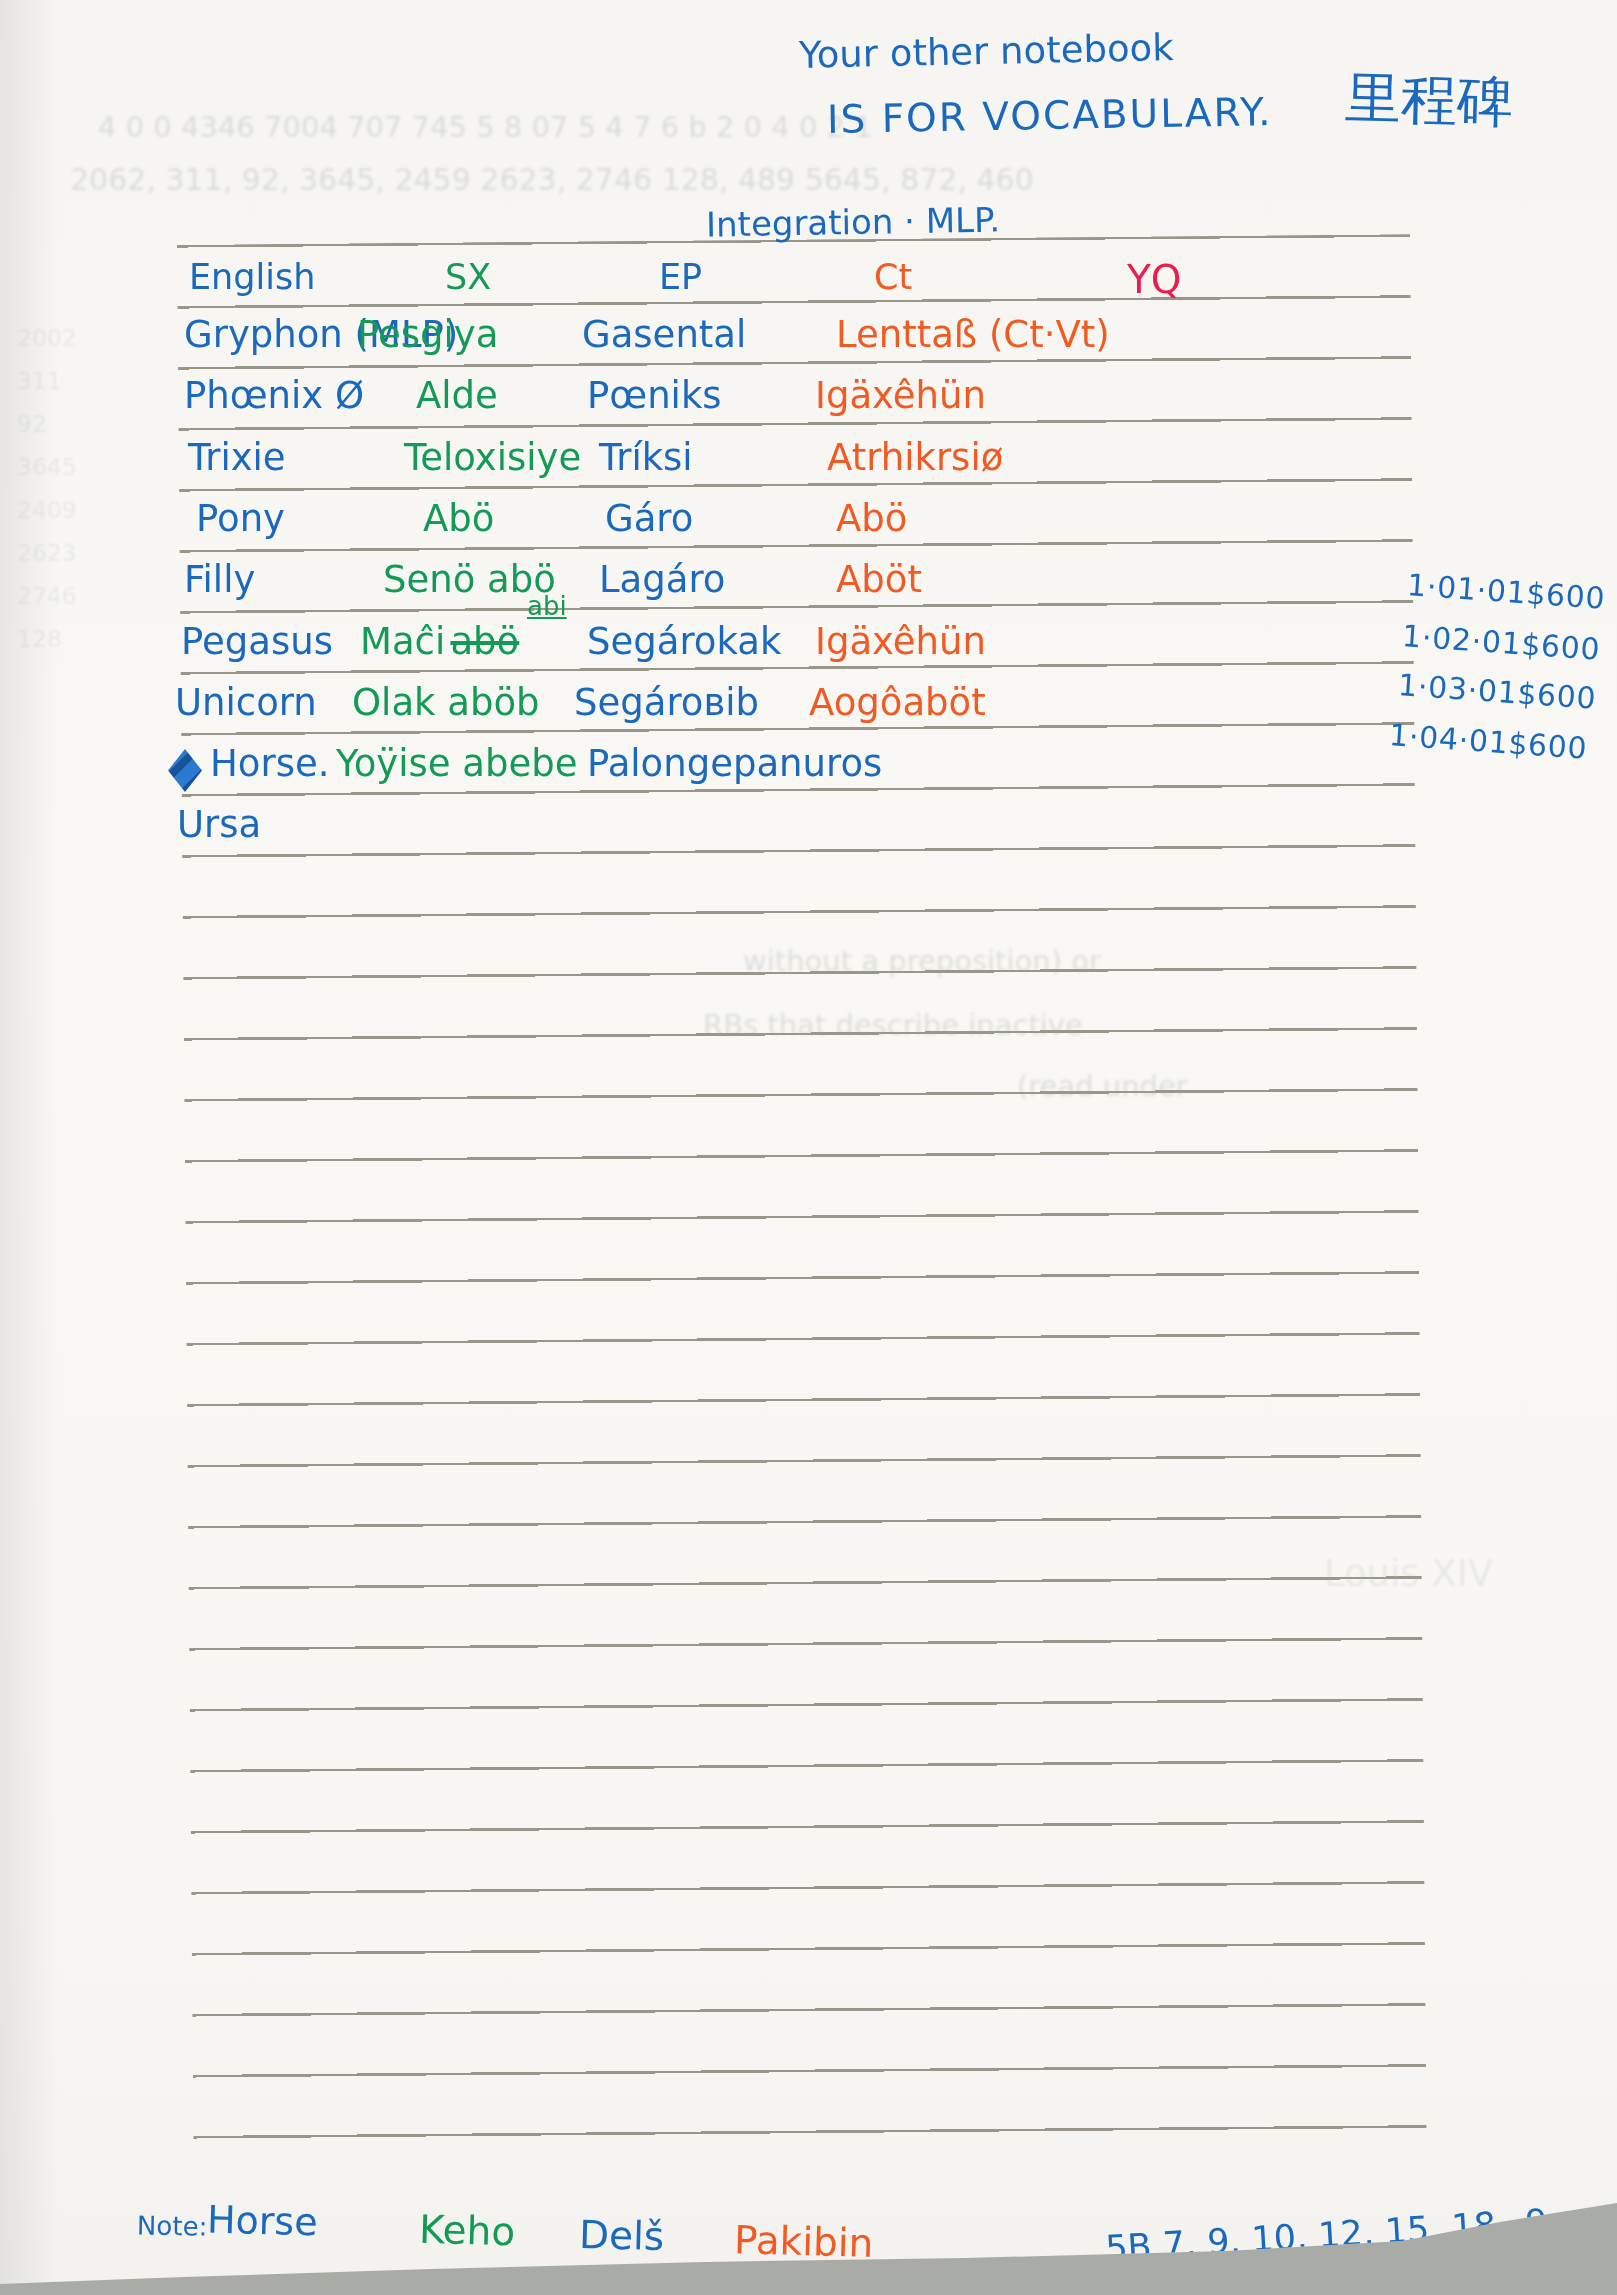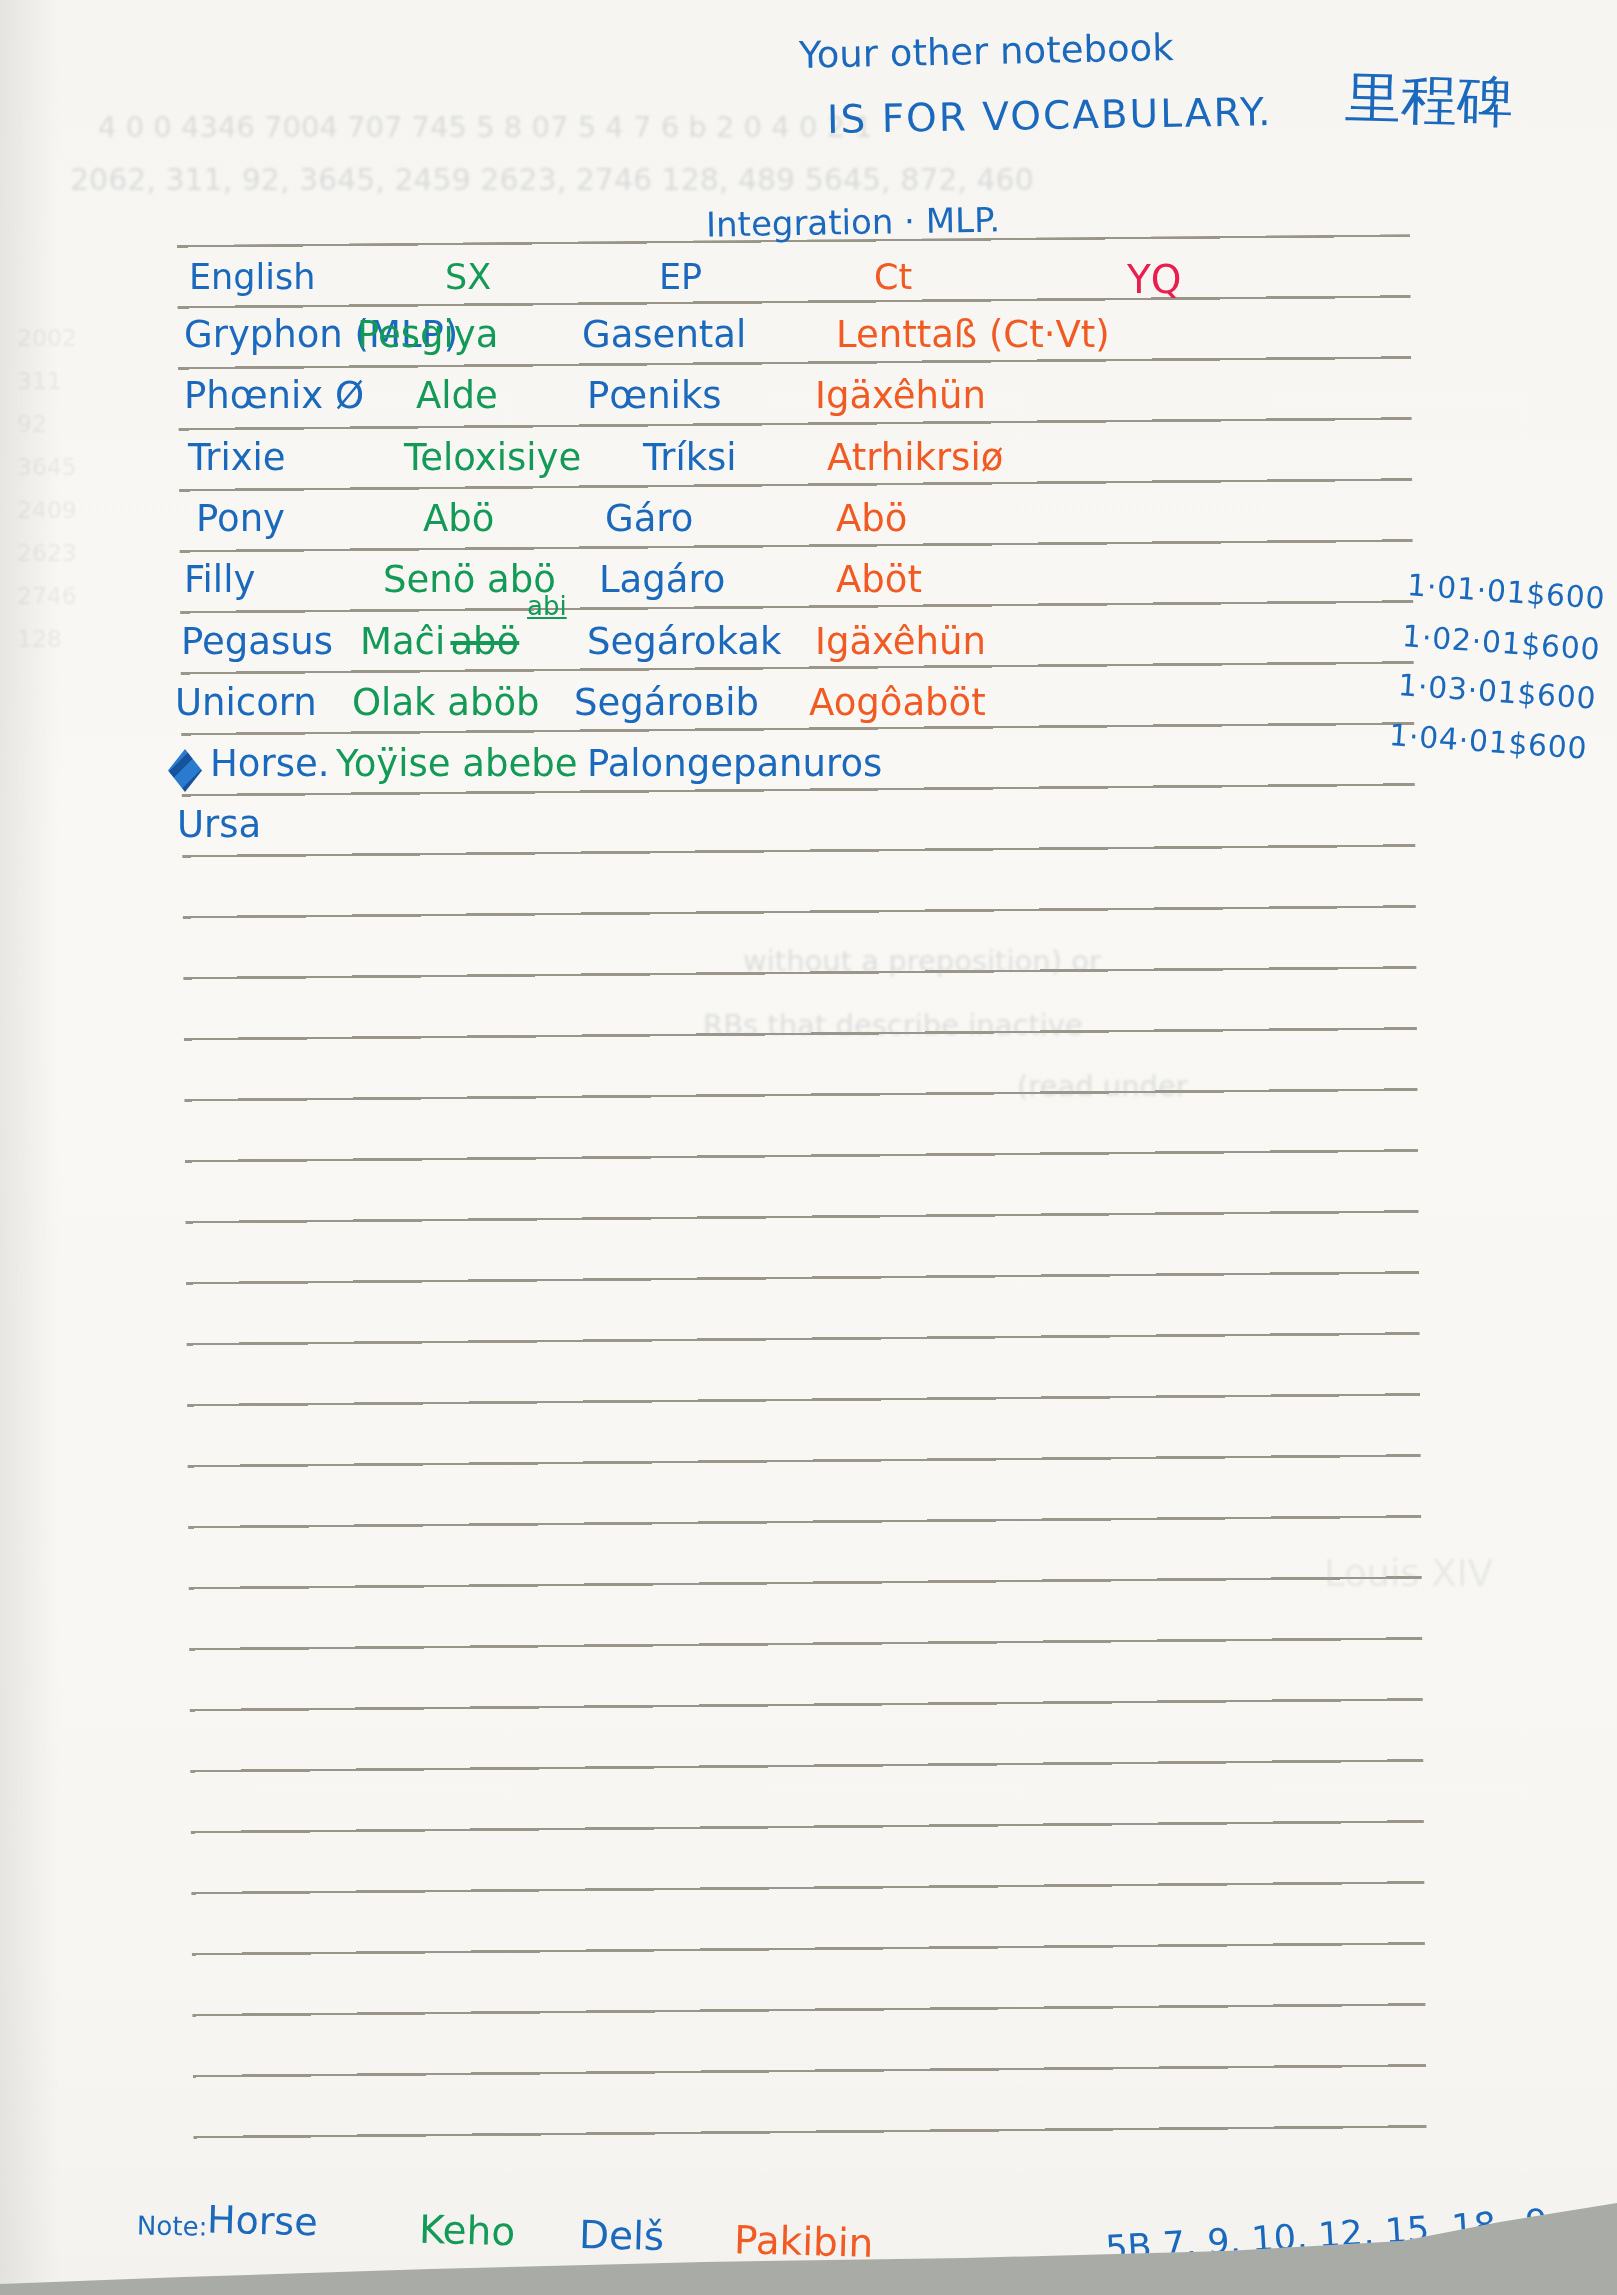--- a/index.html
+++ b/index.html
@@ -78,21 +78,21 @@
   <div class="t-row" style="top:374px;">
     <span class="row-cell c-blue" style="left:184px;">Phœnix Ø</span>
     <span class="row-cell c-green" style="left:416px;">Alde</span>
     <span class="row-cell c-blue" style="left:587px;">Pœniks</span>
     <span class="row-cell c-orange" style="left:815px;">Igäxêhün</span>
   </div>
 
   <div class="t-row" style="top:436px;">
     <span class="row-cell c-blue" style="left:188px;">Trixie</span>
     <span class="row-cell c-green" style="left:404px;">Teloxisiye</span>
-    <span class="row-cell c-blue" style="left:599px;margin-left:44px;">Tríksi</span>
+    <span class="row-cell c-blue" style="left:599px;">Tríksi</span>
     <span class="row-cell c-orange" style="left:827px;">Atrhikrsiø</span>
   </div>
 
   <div class="t-row" style="top:497px;">
     <span class="row-cell c-blue" style="left:196px;">Pony</span>
     <span class="row-cell c-green" style="left:423px;">Abö</span>
     <span class="row-cell c-blue" style="left:605px;text-align:right;">Gáro</span>
     <span class="row-cell c-orange" style="left:836px;">Abö</span>
   </div>
 

